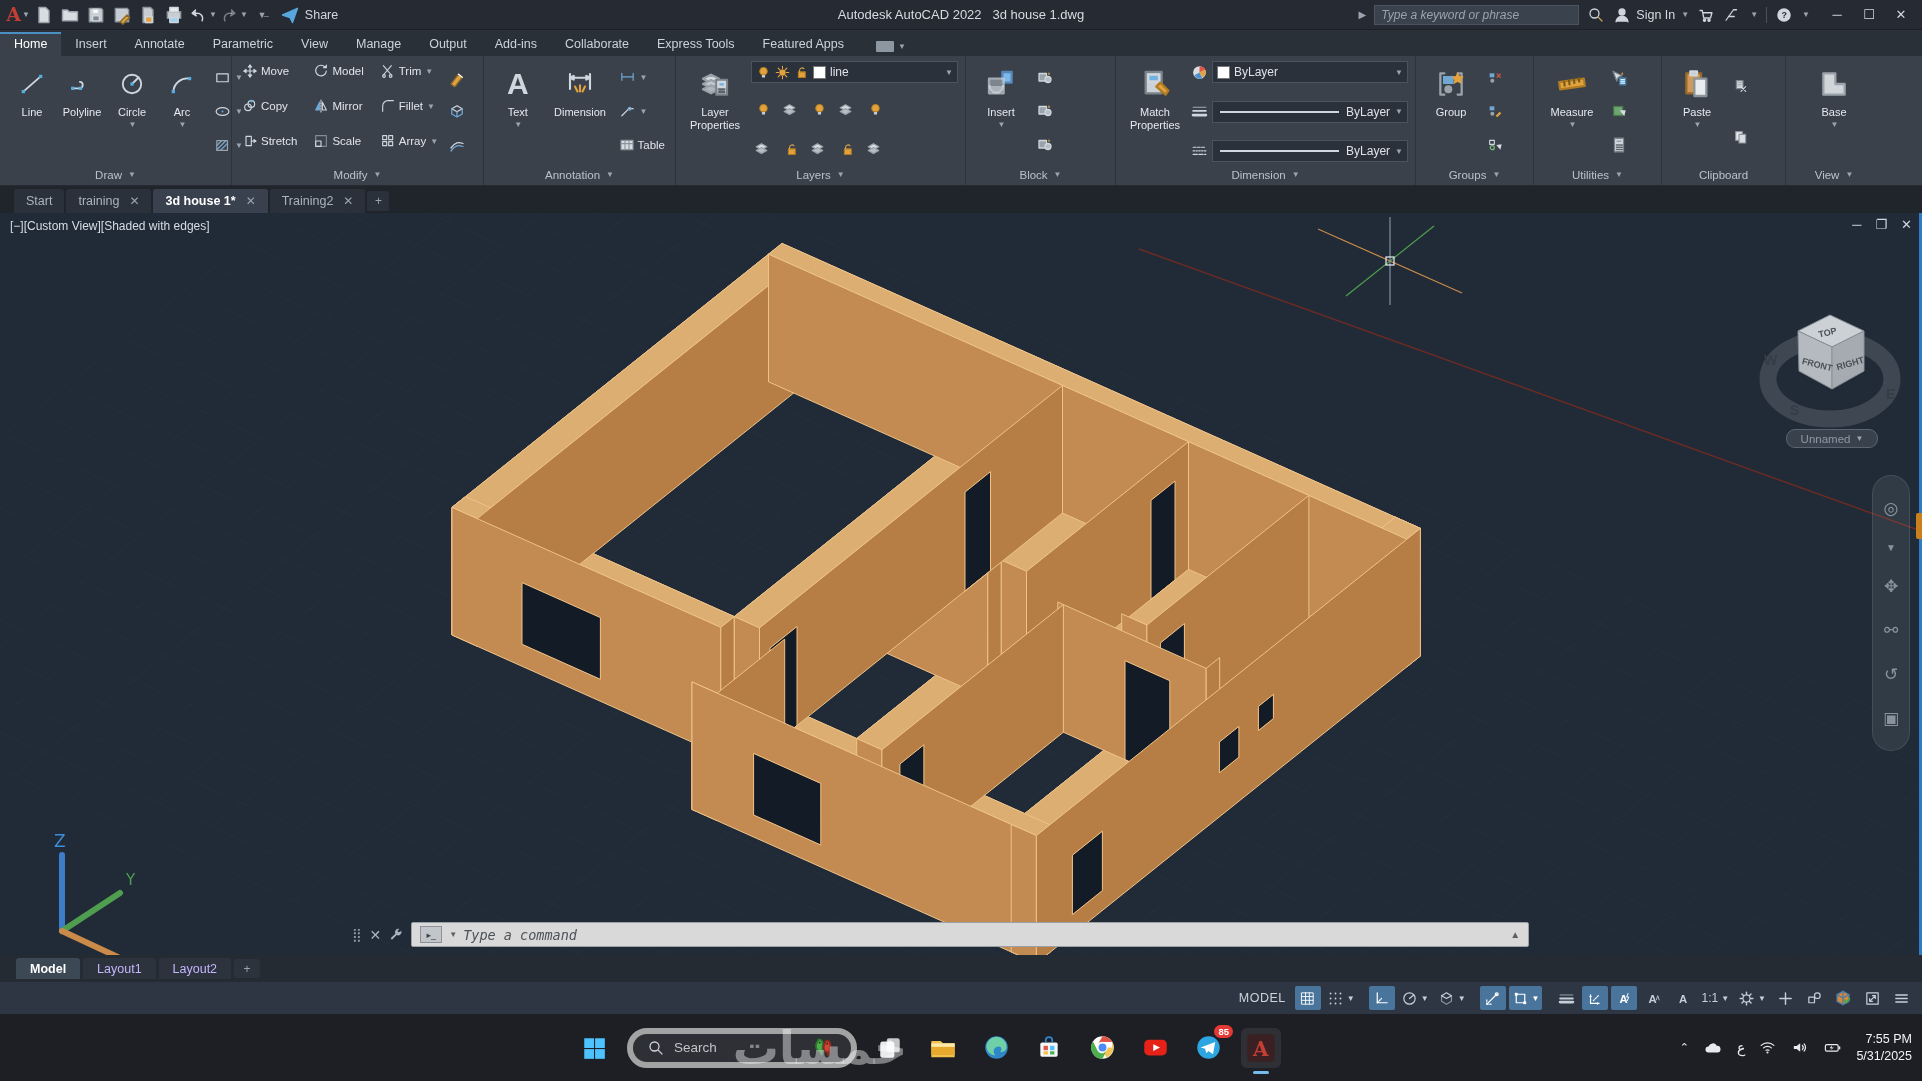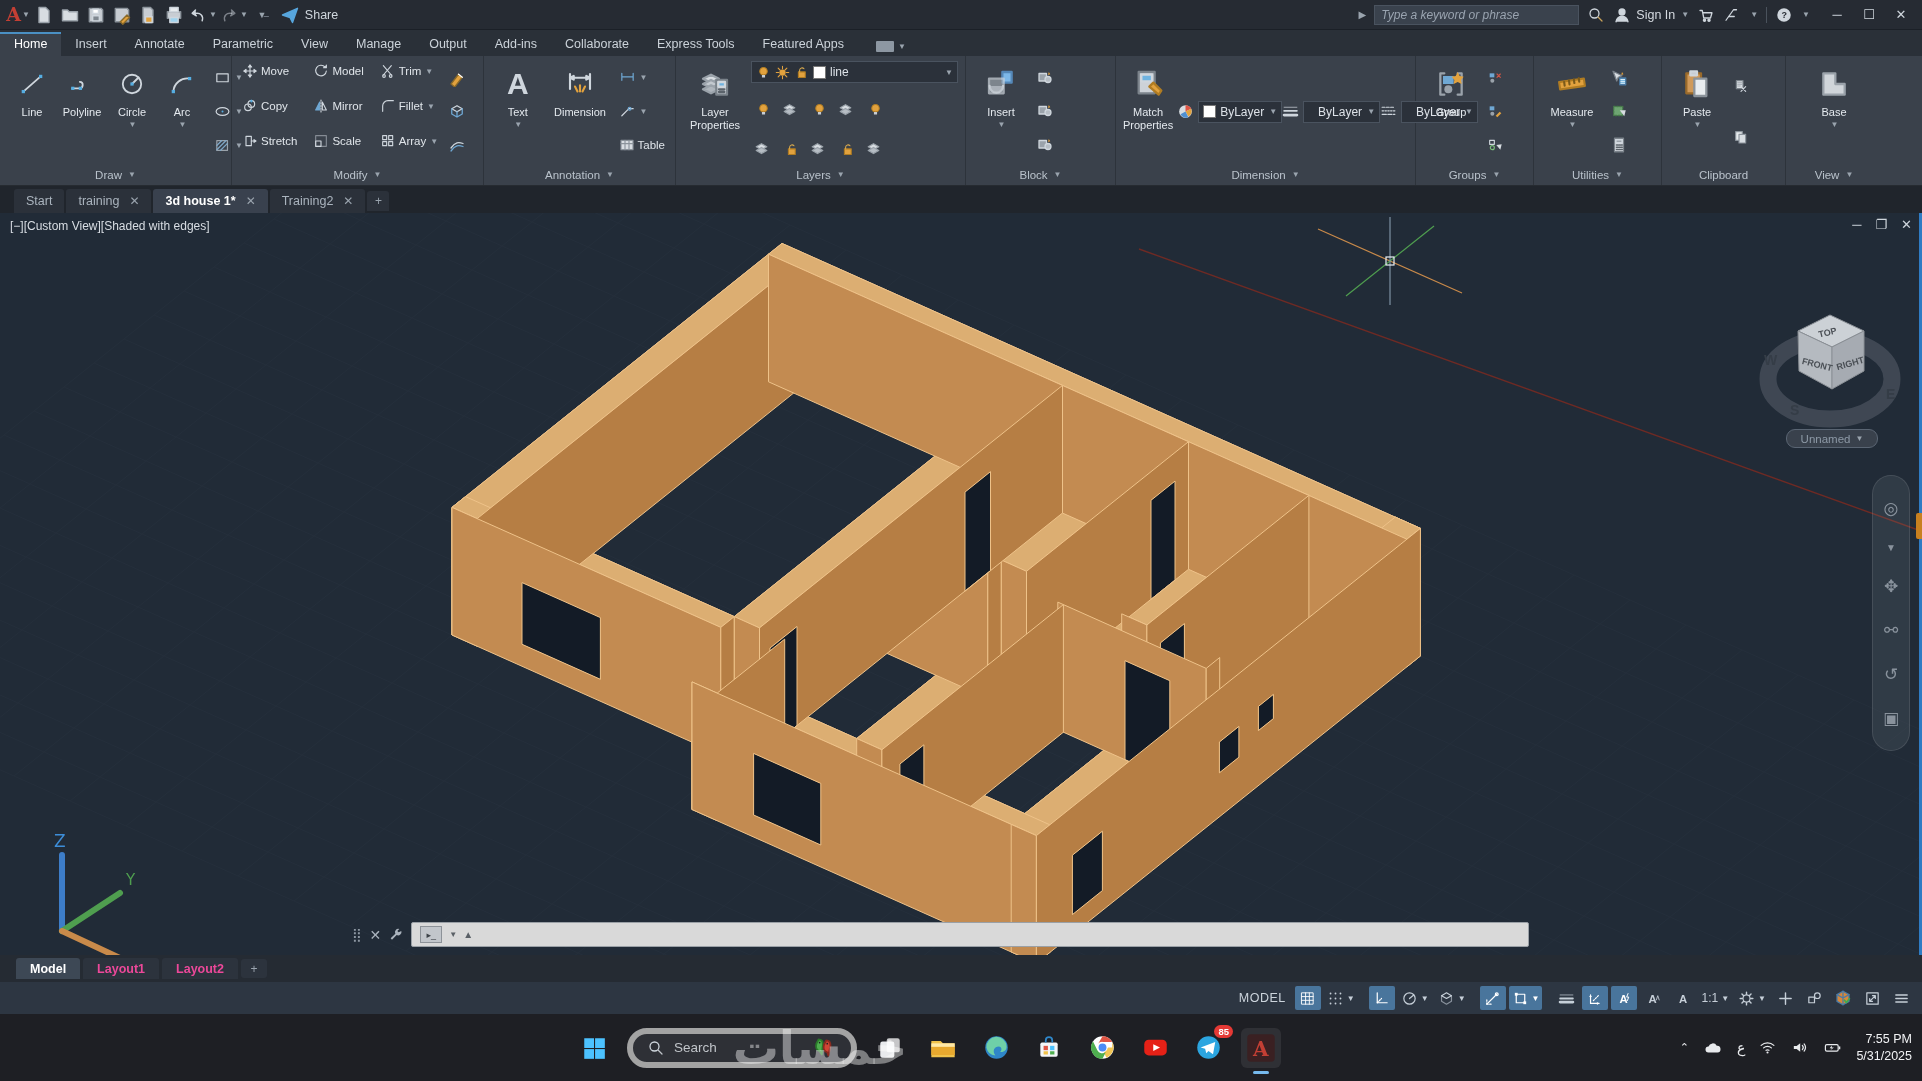--- a/index.html
+++ b/index.html
@@ -72,21 +72,21 @@
   .cmddock{position:absolute;left:352px;bottom:8px;display:flex;align-items:center;gap:7px;z-index:7;}
   .cmdgrip{color:#8d97a2;font-size:13px;letter-spacing:1px;}
   .cmdx{color:#aab3bd;font-size:14px;}
   .cmdbar{width:1118px;height:25px;background:#d9d9d9;border:1px solid #9aa0a6;border-radius:2px;display:flex;align-items:center;padding:0 8px;gap:6px;}
   .cmdchip{width:22px;height:17px;background:#c2c6cb;border:1px solid #8d9298;display:flex;align-items:center;justify-content:center;font-size:9px;color:#3c4248;}
   .cmdtext{flex:1;font-family:"DejaVu Sans Mono",monospace;font-style:italic;font-size:13.5px;color:#4d5257;}
   .cmdup{color:#5a6066;font-size:10px;}
 
   
   .modeltabs{height:27px;background:#252b33;display:flex;align-items:center;padding-left:16px;gap:3px;}
-  .mtab{height:21px;display:flex;align-items:center;padding:0 14px;font-size:12.5px;color:#ec4899;background:#2c333d;border-radius:3px 3px 0 0;font-weight:bold;}
+  .mtab{height:21px;display:flex;align-items:center;padding:0 14px;font-size:12.5px;color:#c4b5fd;background:#2c333d;border-radius:3px 3px 0 0;}
   .mtab.active{background:#3d4855;color:#fff;font-weight:bold;}
   .mtab-add{width:26px;height:19px;background:#2c333d;display:flex;align-items:center;justify-content:center;color:#9aa4ae;border-radius:3px;}
 
   
   .statusbar{height:32px;background:#2d3642;display:flex;align-items:center;justify-content:flex-end;padding-right:8px;gap:3px;}
   .sb-model{font-size:12.5px;color:#ccd4dc;letter-spacing:.5px;margin-right:6px;}
   .sbtn{height:24px;min-width:26px;display:flex;align-items:center;justify-content:center;gap:2px;border-radius:2px;color:#c6cfd8;font-size:12px;padding:0 3px;}
   .sbtn.active{background:#49759c;color:#fff;}
   .sbtn .caret{color:inherit;}
   .sb-sep{width:5px;}
@@ -174,20 +174,21 @@
         </div>
       </div>
     <div class="share">
       <span class="ic">
           <svg width="20" height="20" viewBox="0 0 24 24" fill="none" stroke="#cfd6dd" stroke-width="1.7" stroke-linecap="round" stroke-linejoin="round">
             <path d="M3 12l18-8-6 17-3-6z" fill="#57a6dd" stroke="#57a6dd"></path>
           </svg>
         </span>
       <span>Share</span>
     </div>
+    <div class="title-center">Autodesk AutoCAD 2022   3d house 1.dwg</div>
     <div class="title-right">
       <span style="color:#9aa4ae;font-size:10px">▶</span>
       <div class="searchbox">Type a keyword or phrase</div>
       <span class="ic">
           <svg width="18" height="18" viewBox="0 0 24 24" fill="none" stroke="#cfd6dd" stroke-width="1.7" stroke-linecap="round" stroke-linejoin="round">
             <circle cx="10" cy="10" r="6"></circle>
             <path d="M15 15l5 5" stroke="#c9a25a"></path>
           </svg>
         </span>
       <div class="signin">
@@ -698,21 +699,21 @@
         <div class="big" style="width:64px">
           <span class="ic">
               <svg width="34" height="32" viewBox="0 0 24 24" fill="none" stroke="#cfd6dd" stroke-width="1.7" stroke-linecap="round" stroke-linejoin="round">
                 <rect x="5" y="3" width="12" height="16" fill="#cdd2d8" stroke="#7b838b"></rect>
                 <rect x="7" y="5" width="8" height="5" fill="#6fb3e0"></rect>
                 <path d="M13 14l7 6 2-3-6-6z" fill="#e2a23e" stroke="#b07c22"></path>
               </svg>
             </span>
           <span class="lbl">Match Properties</span>
         </div>
-        <div style="flex:1;display:flex;flex-direction:row;justify-content:space-between;padding:2px 0;">
+        <div style="flex:1;display:flex;flex-direction:column;justify-content:space-between;padding:2px 0;">
           <div style="display:flex;gap:4px;align-items:center">
             <span class="ic">
                 <svg width="17" height="17" viewBox="0 0 24 24" fill="none" stroke="#cfd6dd" stroke-width="1.7" stroke-linecap="round" stroke-linejoin="round">
                   <circle cx="12" cy="12" r="9" fill="#d8dde2" stroke="none"></circle>
                   <path d="M12 12L12 3a9 9 0 0 1 8 5z" fill="#e05545" stroke="none"></path>
                   <path d="M12 12l8-4a9 9 0 0 1-4 11z" fill="#e2a23e" stroke="none"></path>
                   <path d="M12 12l4 8a9 9 0 0 1-11-4z" fill="#4f8fd0" stroke="none"></path>
                 </svg>
               </span>
             <div class="combo" style="flex:1">
@@ -1127,20 +1128,21 @@
       <span class="cmdgrip">⣿</span>
       <span class="cmdx">✕</span>
       <span class="ic">
           <svg width="16" height="16" viewBox="0 0 24 24" fill="none" stroke="#cfd6dd" stroke-width="1.7" stroke-linecap="round" stroke-linejoin="round">
             <path d="M20 6a5 5 0 0 1-7 6L6 19l-2-2 7-7a5 5 0 0 1 6-7l-3 3 2 2z" fill="#aab3bd" stroke="none"></path>
           </svg>
         </span>
       <div class="cmdbar">
         <span class="cmdchip">▸_</span>
         <span class="caret" style="color:#5a6066">▼</span>
+        <span class="cmdtext">Type a command</span>
         <span class="cmdup">▲</span>
       </div>
     </div>
   </div>
 
   <div class="modeltabs" id="modeltabs">
       <div class="mtab active">Model</div>
       <div class="mtab">Layout1</div>
       <div class="mtab">Layout2</div>
       <div class="mtab-add">+</div>

